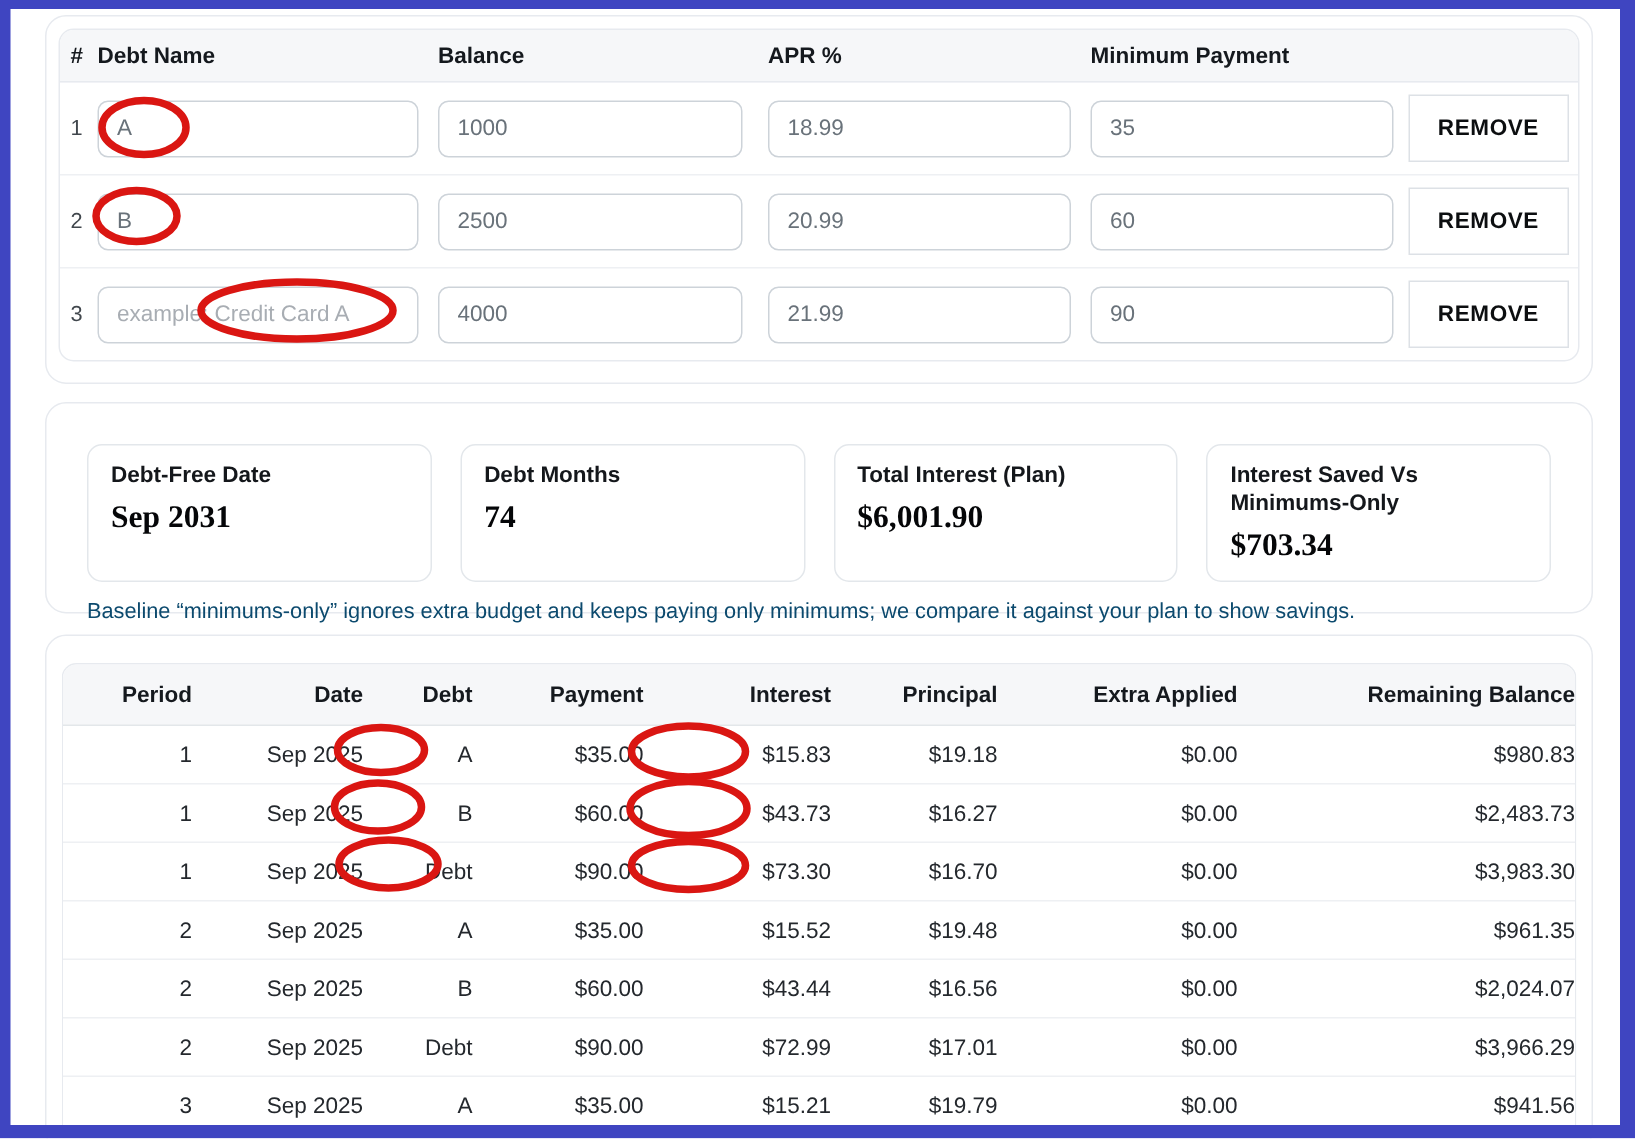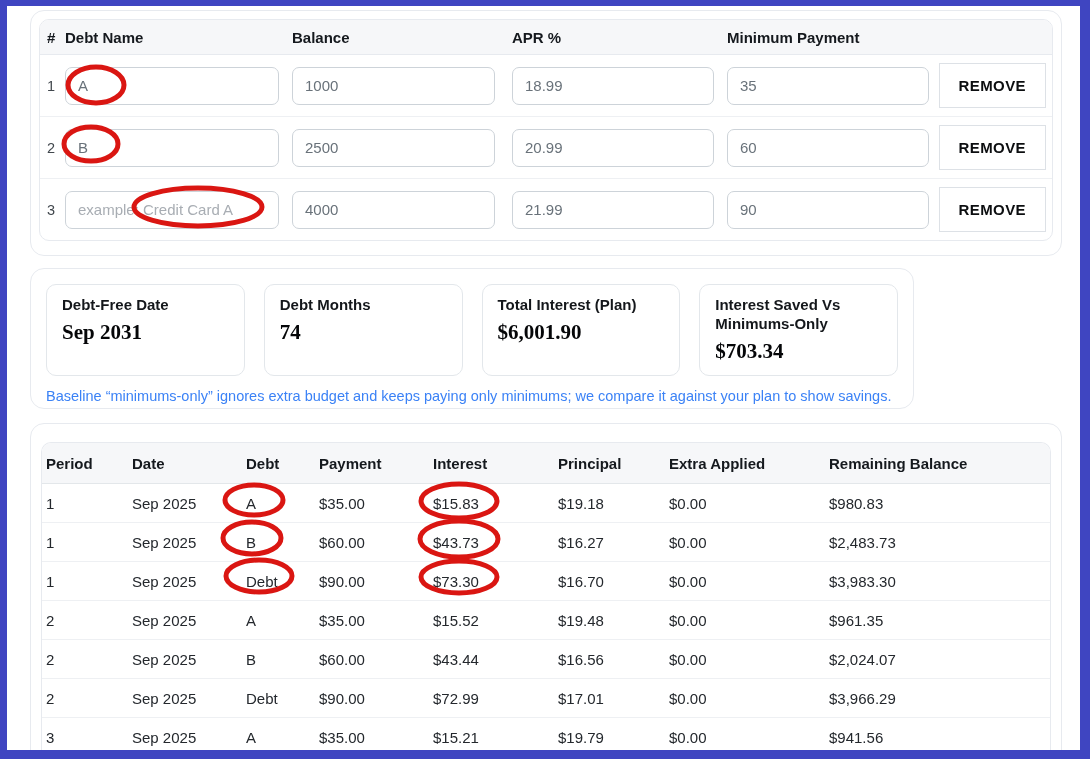--- a/index.html
+++ b/index.html
@@ -36,39 +36,39 @@
     padding:0 12px;font-size:15px;color:#69727a;background:#fff;outline:none;
     font-family:"Liberation Sans",sans-serif;
   }
   .tin::placeholder{color:#a8adb3;opacity:1;}
   .remove-btn{
     margin-left:auto;margin-right:6px;height:45px;padding:0 19px;background:#fff;
     border:1px solid #dde1e6;border-radius:0;font-weight:800;font-size:15px;
     letter-spacing:.4px;color:#0c0e10;cursor:pointer;font-family:"Liberation Sans",sans-serif;
   }
   
-  #summary-panel{left:30px;top:268px;width:884px;height:141px;padding:15px;}
+  #summary-panel{left:30px;top:268px;width:1032px;height:141px;padding:27px;}
   .cards{display:flex;gap:19px;}
   .card{
     flex:1;border:1px solid #e3e7eb;border-radius:10px;min-height:88px;
     padding:11px 15px;box-sizing:border-box;background:#fff;
   }
   .card-label{font-weight:700;font-size:15px;color:#14171b;line-height:1.25;}
   .card-value{
     font-family:"Liberation Serif",serif;font-weight:700;font-size:21px;
     color:#050608;margin-top:5px;
   }
-  .note{margin-top:12px;font-size:14.5px;color:#3b82f6;}
+  .note{margin-top:12px;font-size:14.5px;color:#0c4a6e;}
   
   #schedule-panel{left:30px;top:423px;width:1032px;height:345px;padding:18px 10px 10px;}
   .stbl{
     border:1px solid #e7eaef;border-bottom:none;border-radius:10px 10px 0 0;
     overflow:hidden;background:#fff;
   }
-  .sgrid{display:grid;grid-template-columns:86px 114px 73px 114px 125px 111px 160px 1fr;align-items:center;}
+  .sgrid{display:grid;grid-template-columns:86px 114px 73px 114px 125px 111px 160px 1fr;align-items:center;text-align:right;}
   .shead{height:40px;background:#f6f7f9;border-bottom:1px solid #e3e7ea;
     font-weight:700;font-size:15px;color:#15191e;}
   .srow{height:38px;border-bottom:1px solid #eef0f3;font-size:15px;color:#24282d;}
   .sgrid > span{padding-left:4px;}
   
   .overlay{position:absolute;left:0;top:0;z-index:30;pointer-events:none;}
 </style>
 </head>
 <body>
 

